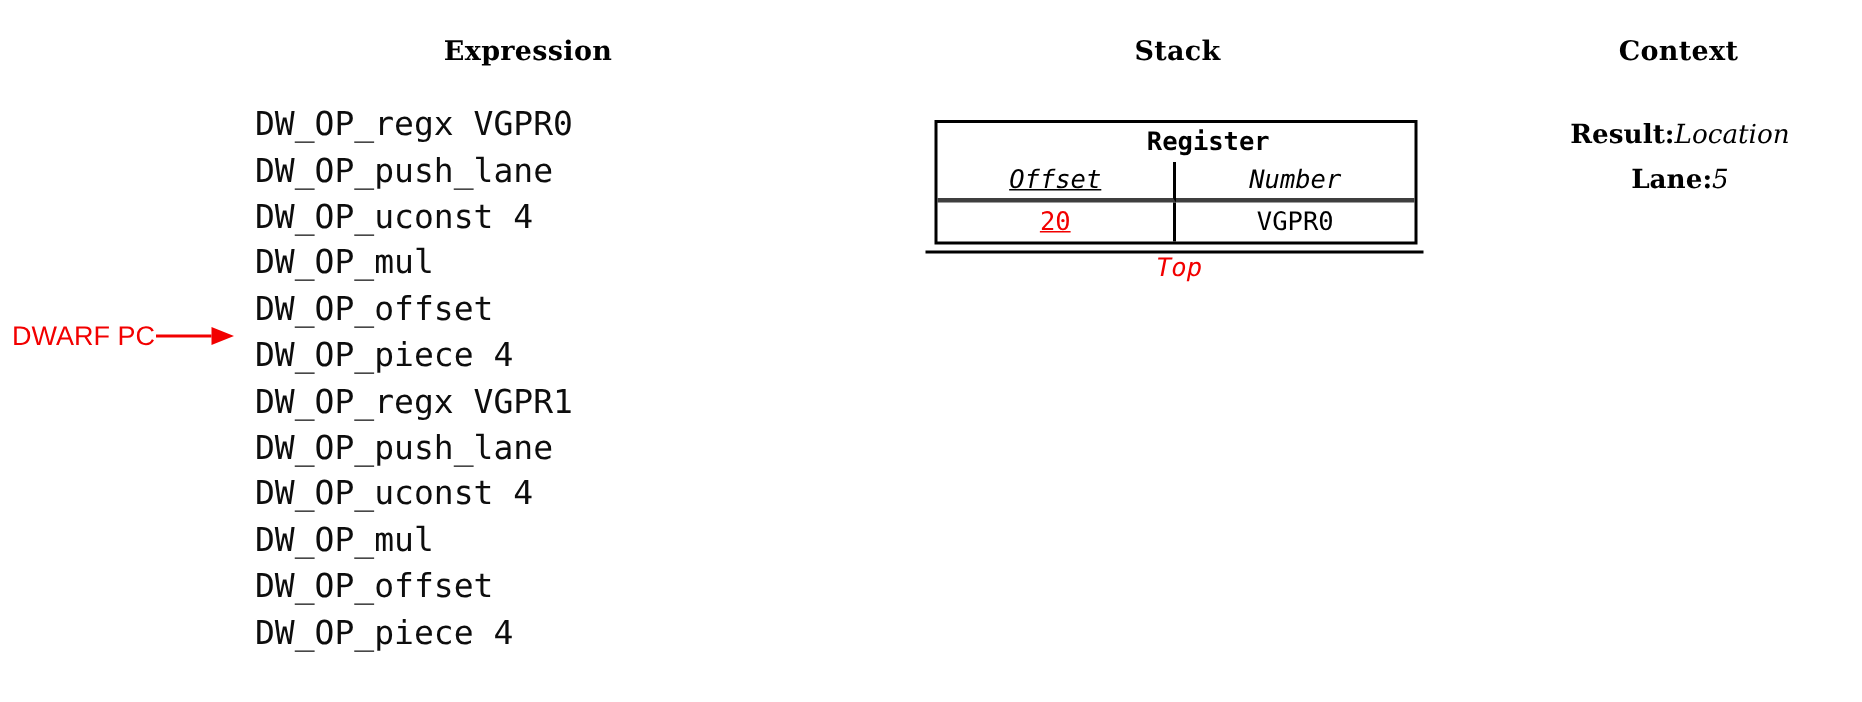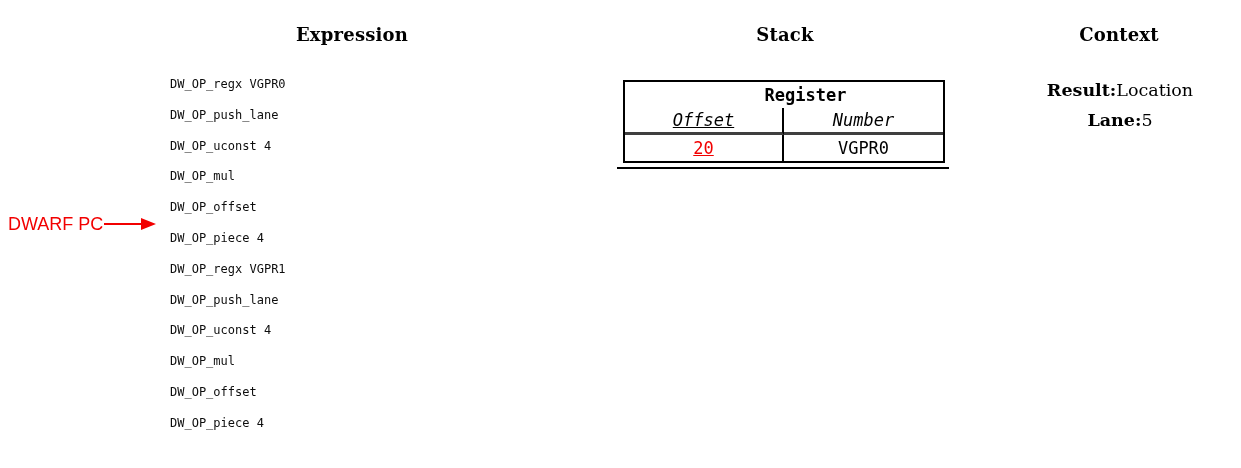--- a/index.html
+++ b/index.html
@@ -26,21 +26,21 @@
   .title-expression { left: 232px; }
   .title-stack      { left: 665px; }
   .title-context    { left: 999px; }
 
   
   .expr-list {
     position: absolute;
     left: 170px;
     top: 69px;
     font-family: "DejaVu Sans Mono", monospace;
-    font-size: 12px;
+    font-size: 22px;
     color: #0d0d0d;
   }
   .expr-item {
     height: 30.8px;
     line-height: 30.8px;
     white-space: pre;
   }
 
   
   .dwarf-pc {
@@ -133,21 +133,21 @@
     left: 990px;
     width: 260px;
     text-align: center;
     font-size: 17.5px;
     line-height: 20px;
     white-space: pre;
   }
   .context-field-result { top: 80px; }
   .context-field-lane   { top: 110px; }
   .context-label { font-weight: bold; }
-  .context-value { }
+  .context-value { font-style: italic; }
 </style>
 </head>
 <body>
 
 <div class="canvas" style="--accent: #f20000;">
 
   <div class="col-title title-expression">Expression</div>
   <div class="col-title title-stack">Stack</div>
   <div class="col-title title-context">Context</div>
 
@@ -174,17 +174,18 @@
 
   <div class="stack-table">
     <div class="stack-cell cell-register">Register</div>
     <div class="stack-cell cell-colhead col-divider">Offset</div>
     <div class="stack-cell cell-colhead">Number</div>
     <div class="stack-cell cell-value col-divider cell-offset-value">20</div>
     <div class="stack-cell cell-value">VGPR0</div>
   </div>
 
   <div class="stack-bottom-line"></div>
+  <div class="stack-top-label">Top</div>
 
   <div class="context-field context-field-result"><span class="context-label">Result:</span><span class="context-value">Location</span></div>
   <div class="context-field context-field-lane"><span class="context-label">Lane:</span><span class="context-value">5</span></div>
 
 </div>
 
 </body></html>

